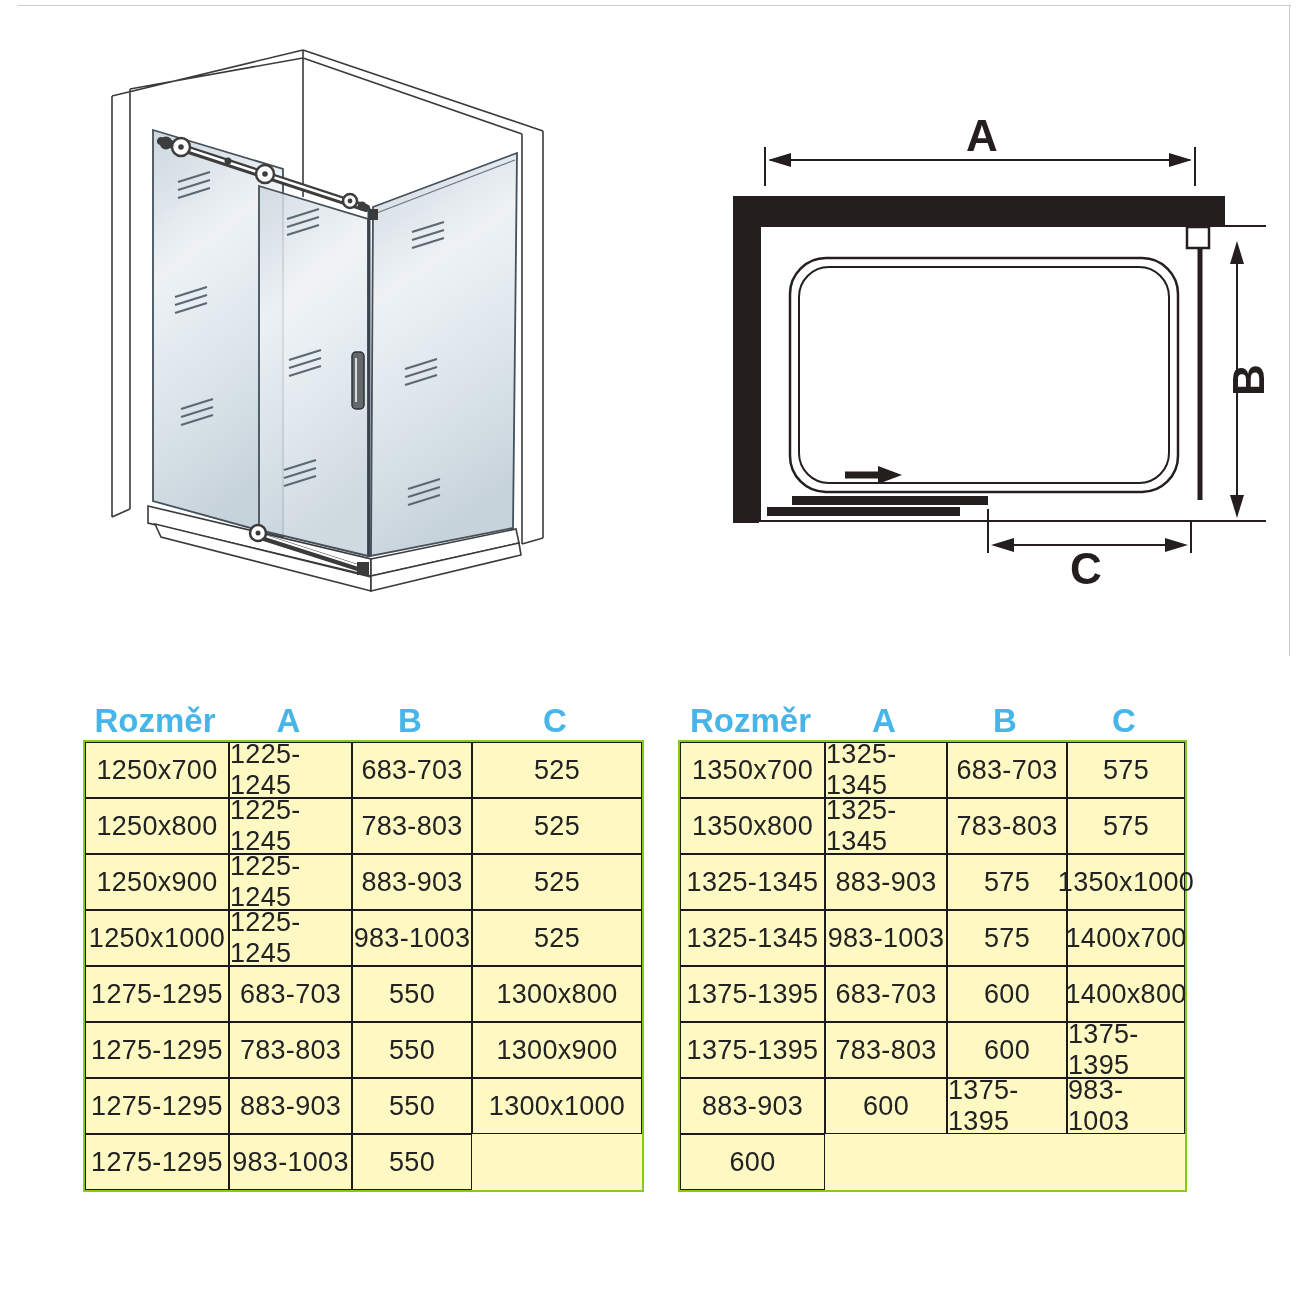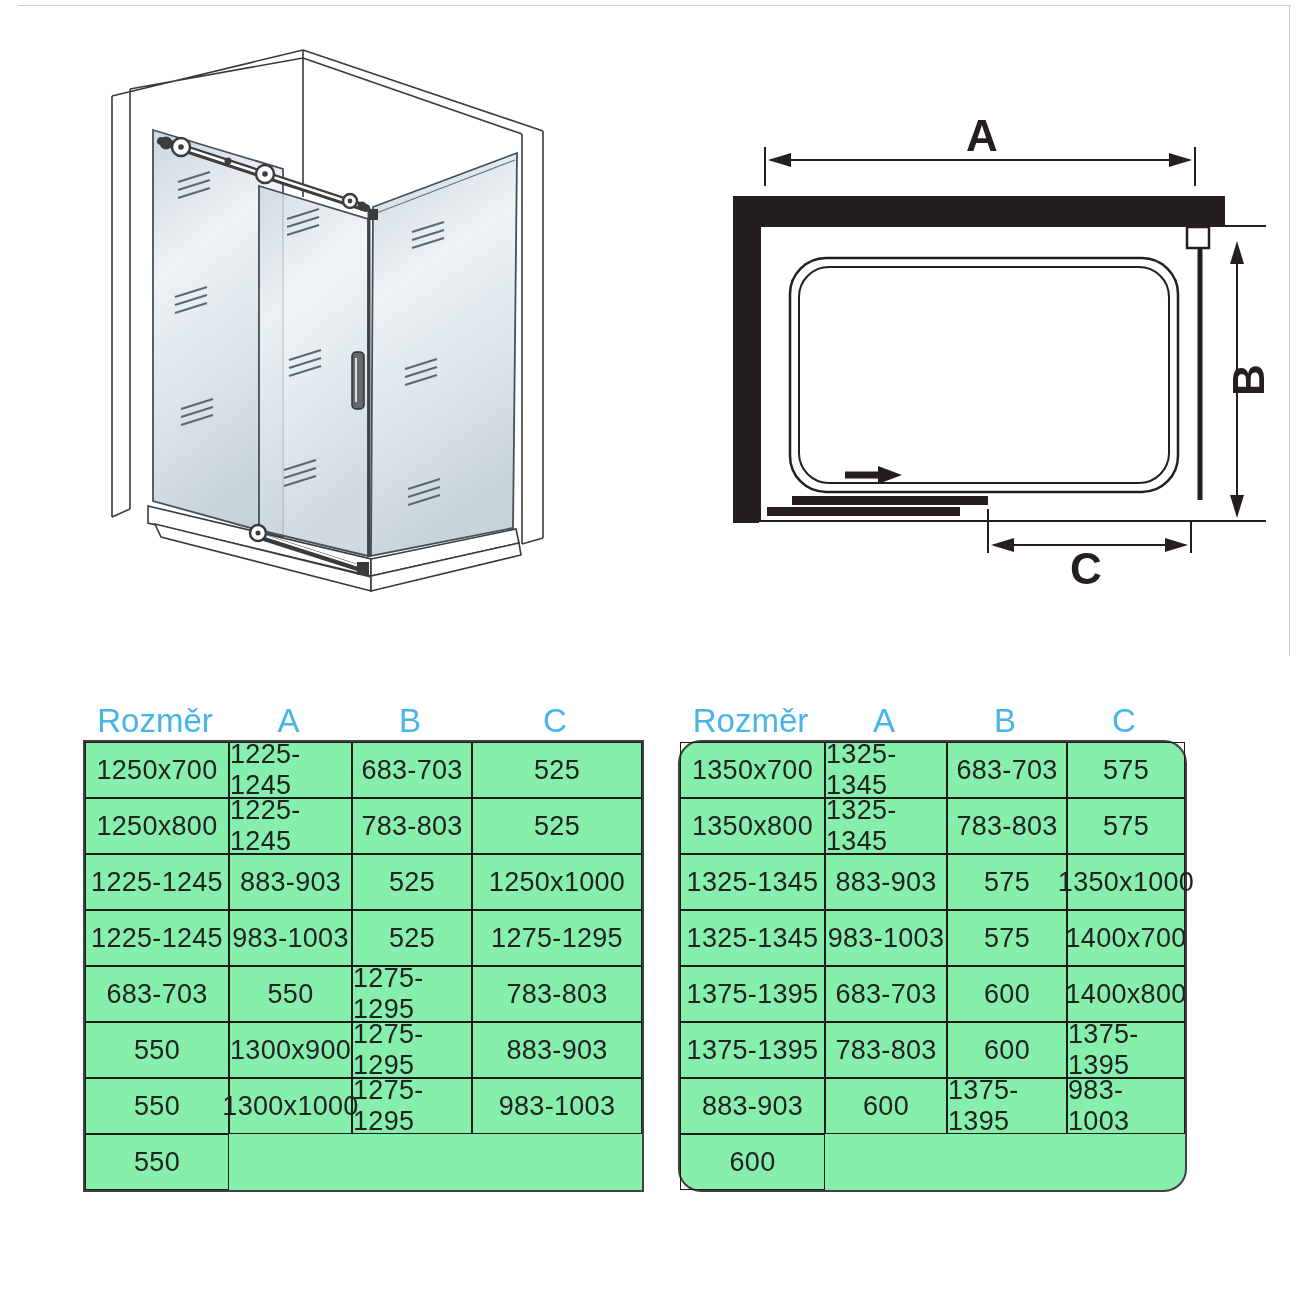--- a/index.html
+++ b/index.html
@@ -1,22 +1,22 @@
 <!DOCTYPE html>
 <html><head>
 <meta charset="utf-8">
 <style>
   html,body{margin:0;padding:0;background:#ffffff;}
   body{width:1296px;height:1296px;position:relative;font-family:"Liberation Sans",sans-serif;overflow:hidden;}
   #drawings{position:absolute;left:0;top:0;}
   .dimlabel{font-family:"Liberation Sans",sans-serif;font-weight:bold;font-size:44px;fill:#241f1e;}
   .table-block{position:absolute;}
   .hdr-row{display:grid;height:45px;align-items:end;}
-  .hdr-cell{text-align:center;color:#47b5e8;font-weight:normal;font-size:33px;padding-bottom:3px;line-height:1;}
-  .grid{display:grid;border:2px solid #404040;background:#86efac;}
+  .hdr-cell{text-align:center;color:#47b5e8;font-weight:bold;font-size:33px;padding-bottom:3px;line-height:1;}
+  .grid{display:grid;border:2px solid #84cc16;background:#fef9c3;}
   .cell{border:1px solid #1b1b1b;height:54px;display:flex;align-items:center;justify-content:center;
         font-size:27px;color:#222222;letter-spacing:0.3px;}
   .artifact-top{position:absolute;left:18px;top:5px;width:1273px;height:0;border-top:1.5px solid #cccccc;}
   .artifact-right{position:absolute;left:1289px;top:6px;width:0;height:650px;border-left:1.5px solid #cccccc;}
 </style>
 </head>
 <body>
 
 <div class="artifact-top"></div>
 <div class="artifact-right"></div>
@@ -143,51 +143,53 @@
     </div>
     <div class="grid" style="grid-template-columns: 144px 123px 120px 170px;">
       <div class="cell">1250x700</div>
       <div class="cell">1225-1245</div>
       <div class="cell">683-703</div>
       <div class="cell">525</div>
       <div class="cell">1250x800</div>
       <div class="cell">1225-1245</div>
       <div class="cell">783-803</div>
       <div class="cell">525</div>
+      <div class="cell">1250x900</div>
       <div class="cell">1225-1245</div>
       <div class="cell">883-903</div>
       <div class="cell">525</div>
       <div class="cell">1250x1000</div>
       <div class="cell">1225-1245</div>
       <div class="cell">983-1003</div>
       <div class="cell">525</div>
       <div class="cell">1275-1295</div>
       <div class="cell">683-703</div>
       <div class="cell">550</div>
+      <div class="cell">1300x800</div>
       <div class="cell">1275-1295</div>
       <div class="cell">783-803</div>
       <div class="cell">550</div>
       <div class="cell">1300x900</div>
       <div class="cell">1275-1295</div>
       <div class="cell">883-903</div>
       <div class="cell">550</div>
       <div class="cell">1300x1000</div>
       <div class="cell">1275-1295</div>
       <div class="cell">983-1003</div>
       <div class="cell">550</div>
     </div>
   </div>
 <div class="table-block" style="left:678px;top:695px;">
     <div class="hdr-row" style="grid-template-columns: 145px 122px 120px 118px;">
       <div class="hdr-cell">Rozměr</div>
       <div class="hdr-cell">A</div>
       <div class="hdr-cell">B</div>
       <div class="hdr-cell">C</div>
     </div>
-    <div class="grid" style="grid-template-columns: 145px 122px 120px 118px; border-radius: 23px;">
+    <div class="grid" style="grid-template-columns: 145px 122px 120px 118px;">
       <div class="cell">1350x700</div>
       <div class="cell">1325-1345</div>
       <div class="cell">683-703</div>
       <div class="cell">575</div>
       <div class="cell">1350x800</div>
       <div class="cell">1325-1345</div>
       <div class="cell">783-803</div>
       <div class="cell">575</div>
       <div class="cell">1325-1345</div>
       <div class="cell">883-903</div>

